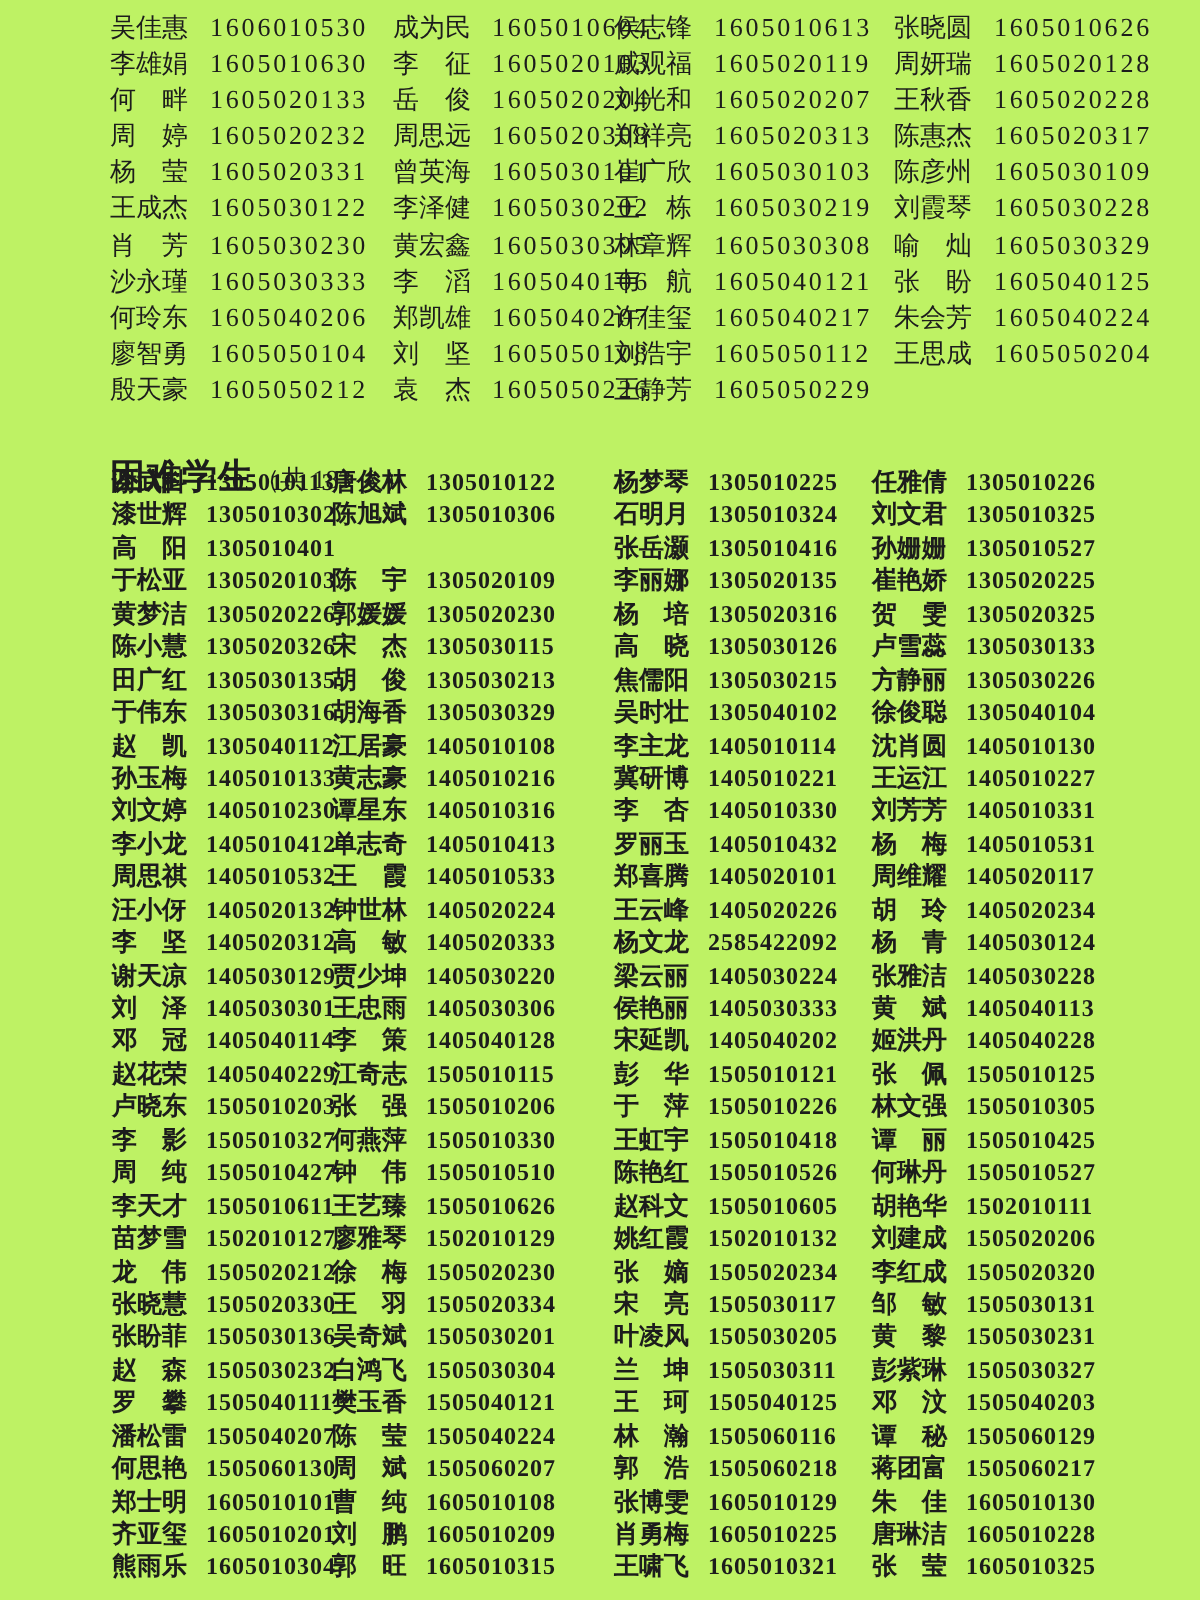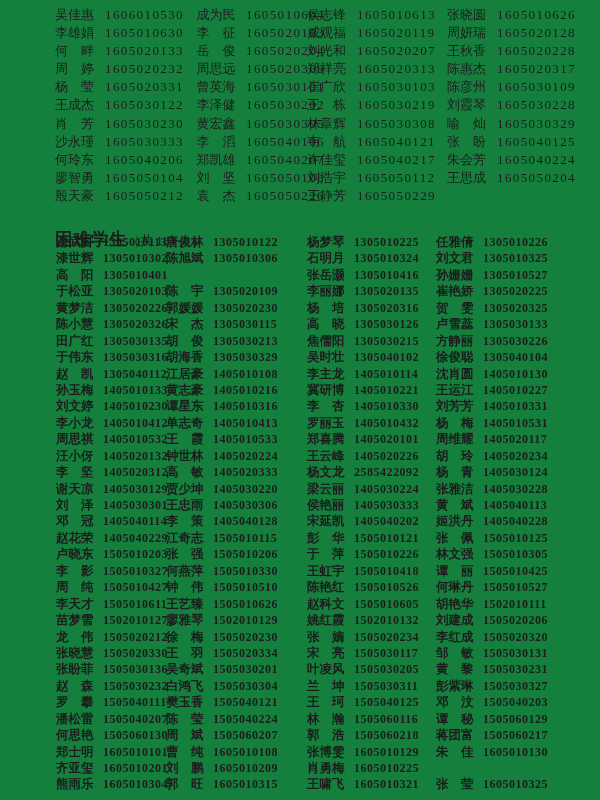--- a/index.html
+++ b/index.html
@@ -1,18 +1,18 @@
 <!DOCTYPE html>
 <html><head>
 <meta charset="utf-8">
 <style>
   html,body { margin:0; padding:0; background:#f5f5f5; }
   .page {
     position:relative; width:600px; height:800px; margin:0 auto;
-    background:#15803d; color:#1c1c1c; overflow:hidden;
+    background:#bef264; color:#1c1c1c; overflow:hidden;
     font-family:"Liberation Serif","DejaVu Serif",serif;
   }
   .list { position:absolute; left:0; right:0; }
   .continued { top:5px; }
   .main { top:233px; }
   .row { position:relative; }
   .continued .row { height:18.1px; line-height:18.1px; }
   .main .row { height:16.45px; line-height:16.45px;font-weight:bold; }
   .pair { position:absolute; top:0; white-space:nowrap; }
   .continued .c0 { left:55px; }  .continued .c1 { left:196px;text-align:center; }
@@ -296,20 +296,21 @@
       <div class="row">
         <span class="pair c0"><span class="name">郑士明</span><span class="id">1605010101</span></span>
         <span class="pair c1"><span class="name">曹　纯</span><span class="id">1605010108</span></span>
         <span class="pair c2"><span class="name">张博雯</span><span class="id">1605010129</span></span>
         <span class="pair c3"><span class="name">朱　佳</span><span class="id">1605010130</span></span>
       </div>
       <div class="row">
         <span class="pair c0"><span class="name">齐亚玺</span><span class="id">1605010201</span></span>
         <span class="pair c1"><span class="name">刘　鹏</span><span class="id">1605010209</span></span>
         <span class="pair c2"><span class="name">肖勇梅</span><span class="id">1605010225</span></span>
+        <span class="pair c3"><span class="name">唐琳洁</span><span class="id">1605010228</span></span>
       </div>
       <div class="row">
         <span class="pair c0"><span class="name">熊雨乐</span><span class="id">1605010304</span></span>
         <span class="pair c1"><span class="name">郭　旺</span><span class="id">1605010315</span></span>
         <span class="pair c2"><span class="name">王啸飞</span><span class="id">1605010321</span></span>
         <span class="pair c3"><span class="name">张　莹</span><span class="id">1605010325</span></span>
       </div>
     </section>
 
 </div>

